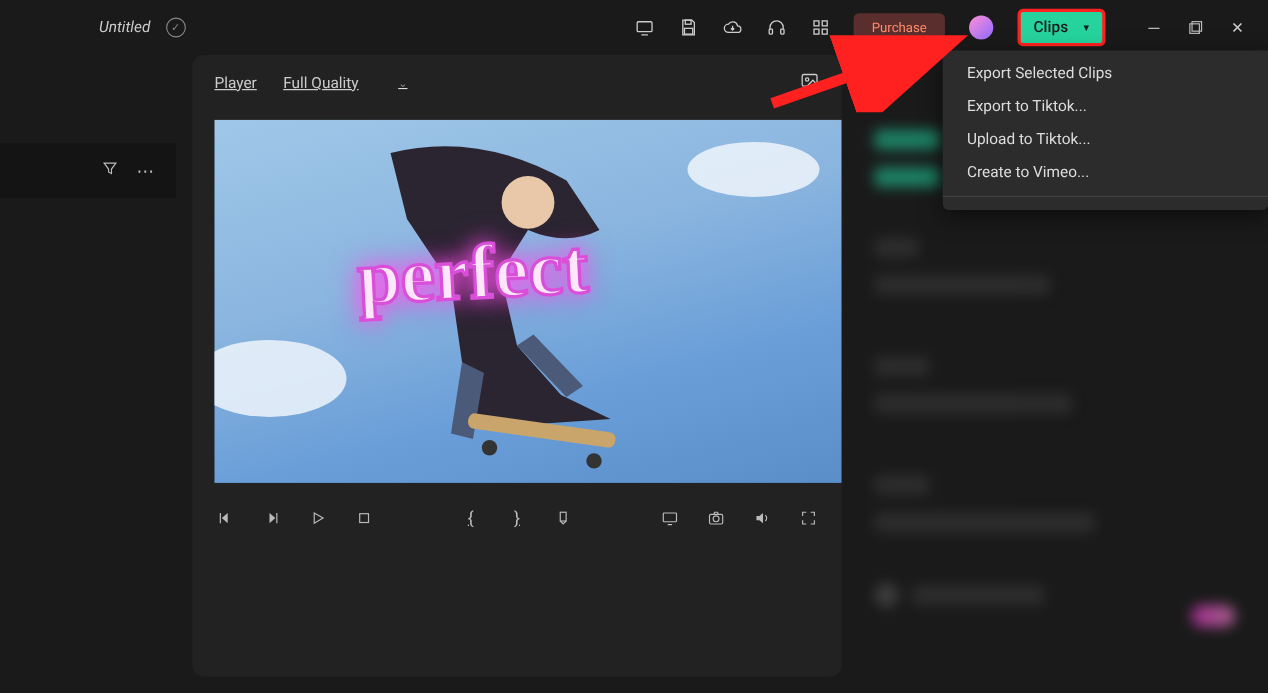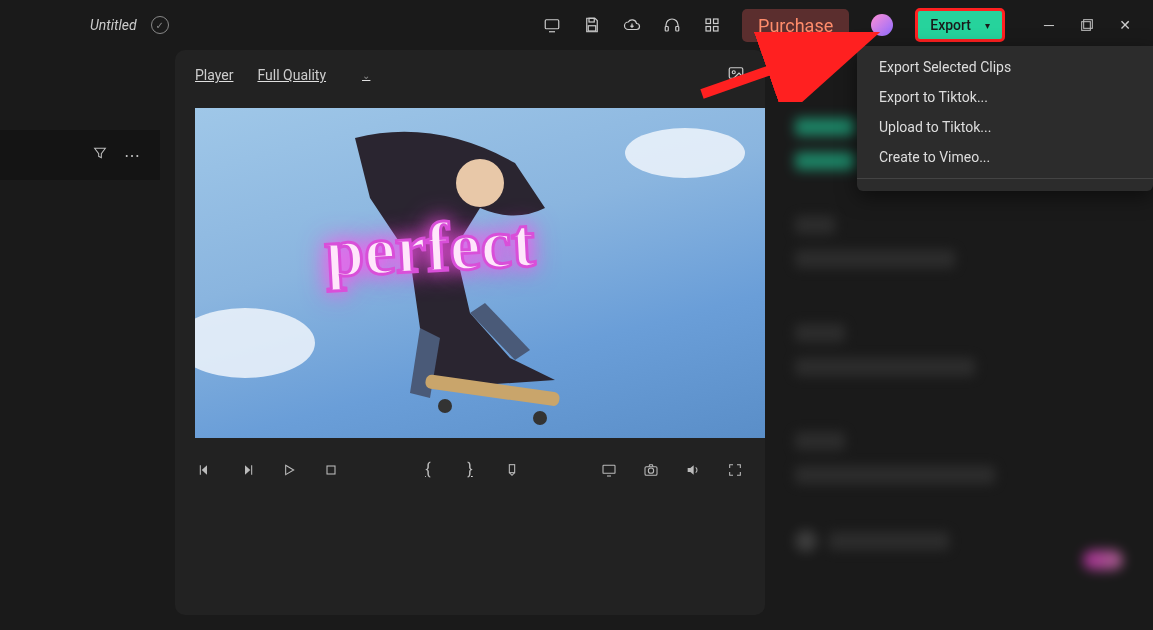--- a/index.html
+++ b/index.html
@@ -37,21 +37,21 @@
   display: flex; align-items: center; justify-content: center;
   color: #ccc;
   cursor: pointer;
   font-size: 16px;
 }
 .purchase-btn {
   background: #5b2e2e;
   color: #ff8c6b;
   padding: 6px 16px;
   border-radius: 5px;
-  font-size: 18px;
+  font-size: 12px;
   margin: 0 10px;
   cursor: pointer;
 }
 .avatar {
   width: 22px; height: 22px;
   border-radius: 50%;
   background: linear-gradient(135deg, #ff8fd6, #8f6bff);
   margin: 0 12px;
 }
 .export-btn {
@@ -278,21 +278,21 @@
         <rect x="4" y="14" width="6" height="6"></rect>
         <rect x="14" y="14" width="6" height="6"></rect>
       </svg>
   </div>
 
   <div class="purchase-btn">Purchase</div>
 
   <div class="avatar"></div>
 
   <div class="export-btn">
-    <span>Export</span>
+    <span>Clips</span>
     <span class="chev">▾</span>
   </div>
 
   <div class="win-btns">
     <div class="win-btn">─</div>
     <div class="win-btn">
       <svg class="icon-sm" viewBox="0 0 24 24">
           <rect x="7" y="4" width="13" height="13"></rect>
           <rect x="4" y="7" width="13" height="13"></rect>
         </svg>

